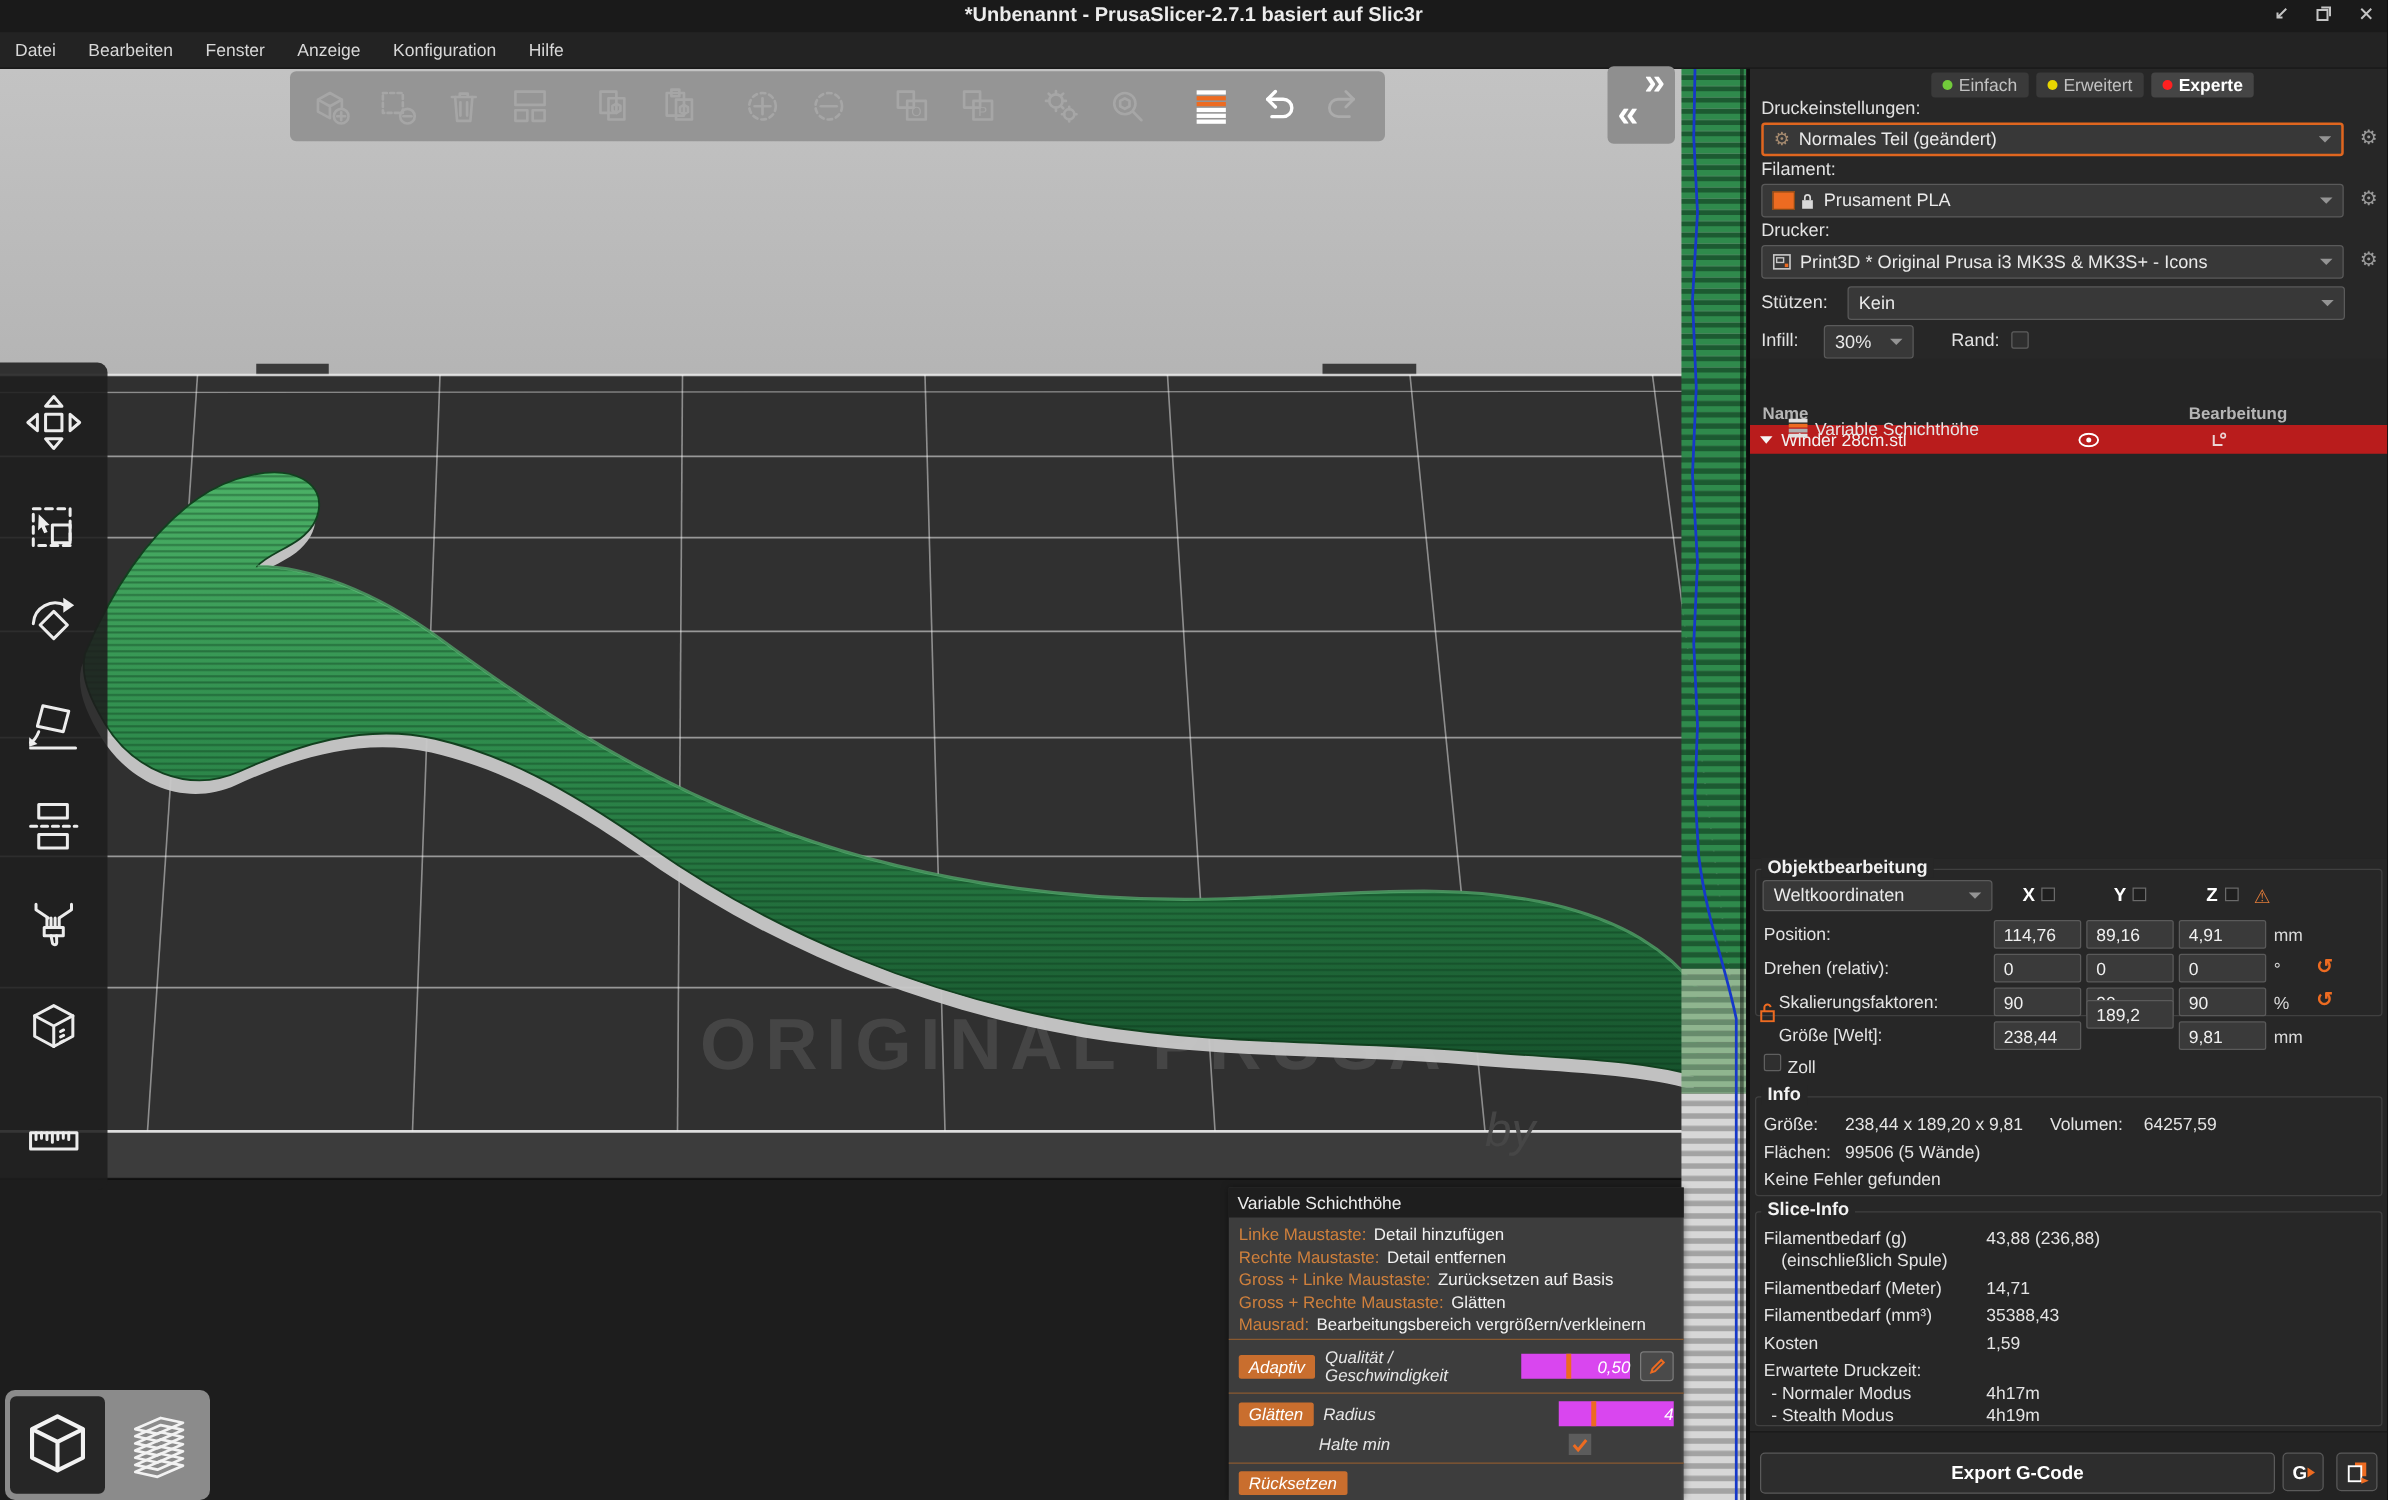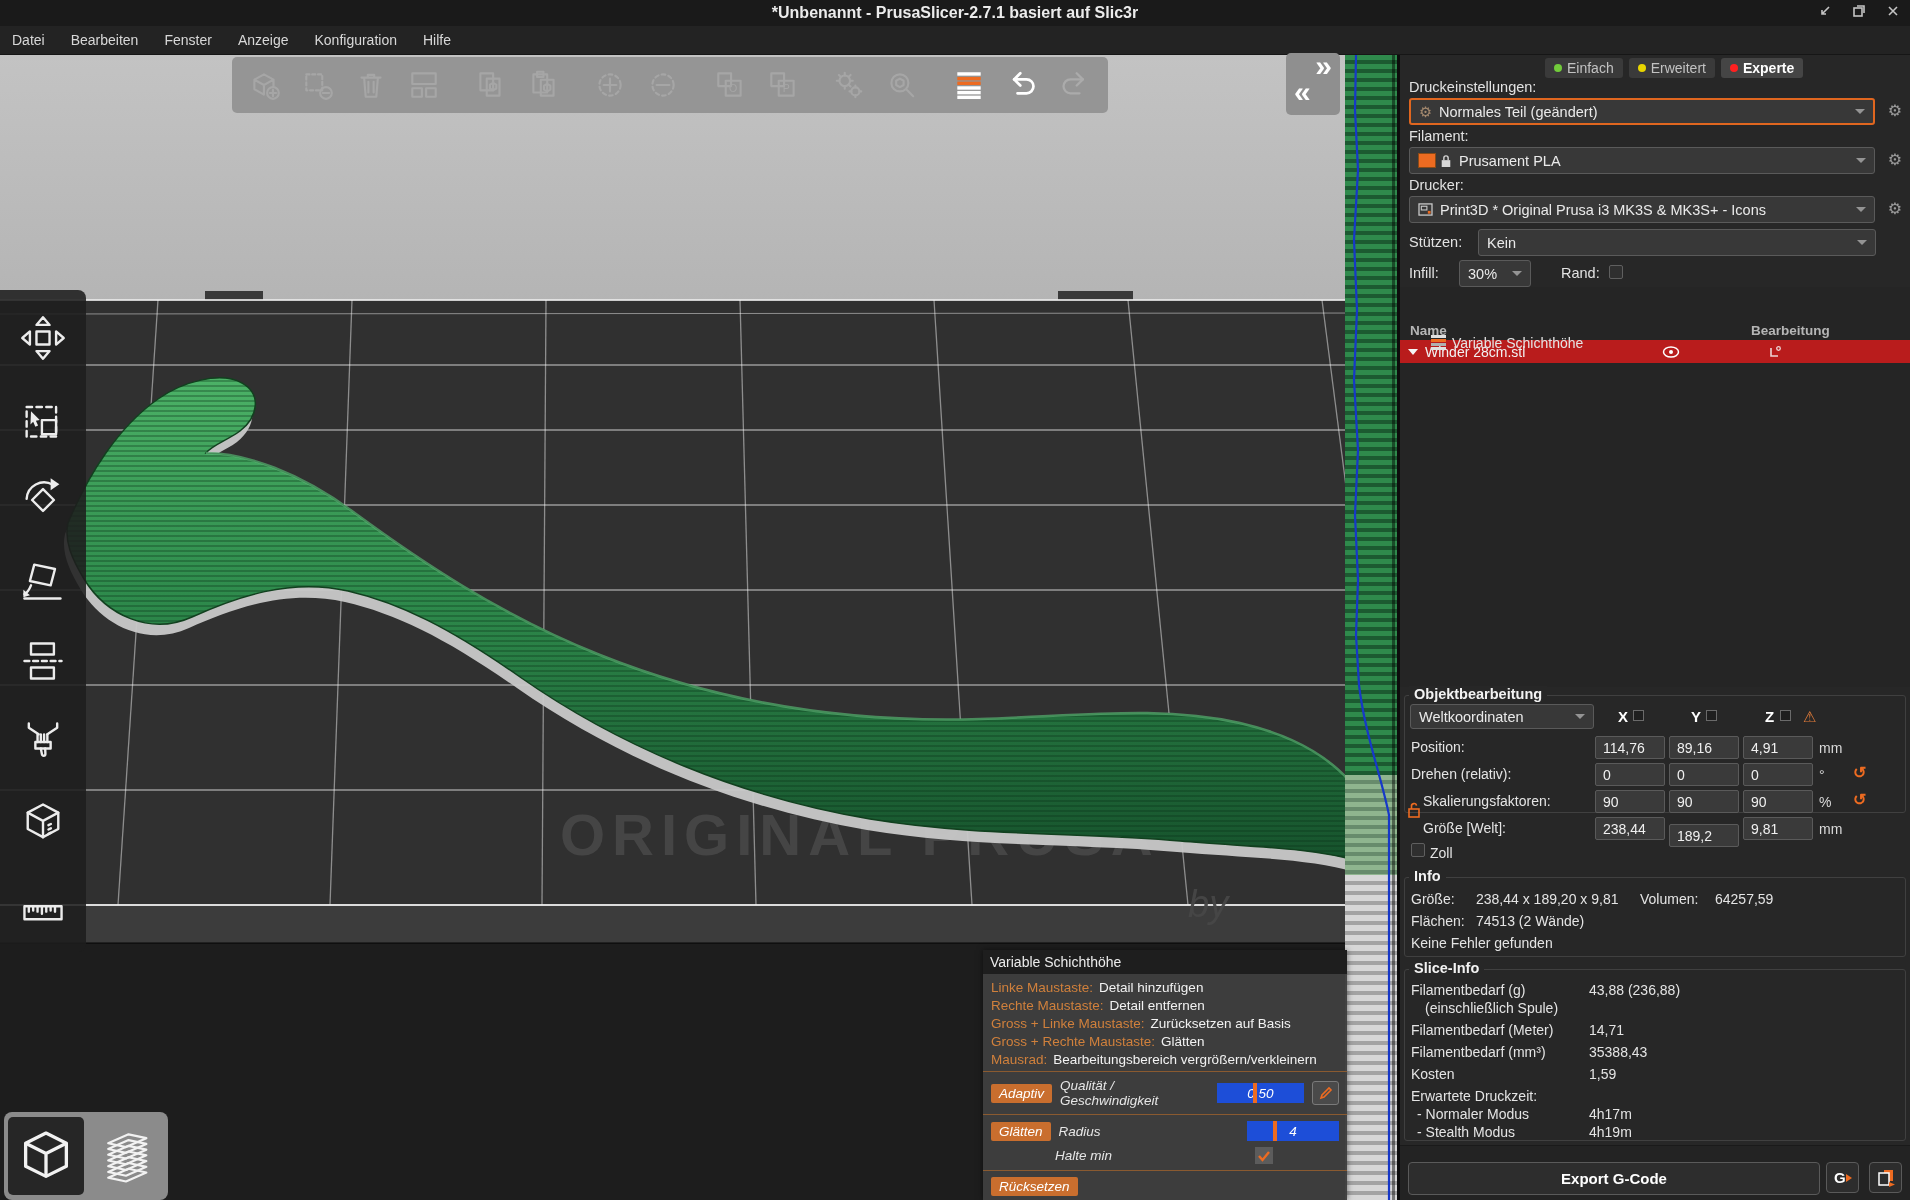--- a/index.html
+++ b/index.html
@@ -94,21 +94,21 @@
   
   .vlh{position:absolute;left:983px;top:950px;width:364px;height:250px;background:rgba(62,62,62,.97);
        box-shadow:0 0 6px rgba(0,0,0,.5);font-size:13.5px;}
   .vlh-title{height:24px;background:#1e1e1e;color:#ececec;display:flex;align-items:center;padding-left:7px;font-size:14px;}
   .hintrow{display:flex;gap:6px;padding:1.5px 8px;}
   .hintrow .hl{color:#d0803c;}
   .hintrow .hv{color:#f2f2f2;}
   .vlh-sep{height:1px;background:#8a5a30;margin:3px 0;}
   .ctlrow{display:flex;align-items:center;padding:3px 8px;gap:8px;font-style:italic;}
   .obtn{background:#c96e2e;color:#fff;border-radius:2px;padding:2px 8px;font-size:13.5px;}
-  .sliderbox{width:92px;height:20px;background:#1d4ed8;display:flex;align-items:center;justify-content:center;
+  .sliderbox{width:92px;height:20px;background:#d946ef;display:flex;align-items:center;justify-content:flex-end;
              position:relative;color:#fff;margin-left:auto;}
   .sliderbox .tick{position:absolute;width:4px;height:20px;background:#ED6B21;}
   .pencilbtn{width:26px;height:22px;border:1px solid #7a7a7a;border-radius:3px;background:#4a4a4a;
              display:flex;align-items:center;justify-content:center;}
   .vlh-check{width:18px;height:17px;background:#5c5c5c;display:flex;align-items:center;justify-content:center;margin-left:auto;margin-right:66px;}
 </style>
 </head>
 <body>
 
 <div id="app">
@@ -632,36 +632,36 @@
       <span class="vbox" style="left:338px;top:94px">90</span>
       <span class="unit" style="left:414px;top:98px">%</span>
       <span class="reset" style="left:448px;top:94px">↺</span>
       <svg width="14" height="16" viewBox="0 0 14 16" style="position:absolute;left:2px;top:106px">
         <rect x="2" y="7" width="10" height="8" fill="none" stroke="#ED6B21" stroke-width="1.6"></rect>
         <path d="M4.5,7 V4.5 a2.5,2.5 0 0 1 5,-0.8" fill="none" stroke="#ED6B21" stroke-width="1.6"></path>
         </svg>
 
       <span class="mrow" style="left:18px;top:121px">Größe [Welt]:</span>
       <span class="vbox" style="left:190px;top:121px">238,44</span>
-      <span class="vbox" style="left:264px;top:128px">189,2</span>
+      <span class="vbox" style="left:264px;top:104px">189,2</span>
       <span class="vbox" style="left:338px;top:121px">9,81</span>
       <span class="unit" style="left:414px;top:125px">mm</span>
 
       <span class="checkbox" style="position:absolute;left:6px;top:147px"></span>
       <span class="mrow" style="left:25px;top:146px">Zoll</span>
     </div>
 
     <div class="fset" style="top:822px;height:80px">
       <span class="legend">Info</span>
       <span class="irow" style="left:6px;top:13px">Größe:</span>
       <span class="irow" style="left:71px;top:13px">238,44 x 189,20 x 9,81</span>
       <span class="irow" style="left:235px;top:13px">Volumen:</span>
       <span class="irow" style="left:310px;top:13px">64257,59</span>
       <span class="irow" style="left:6px;top:35px">Flächen:</span>
-      <span class="irow" style="left:71px;top:35px">74513 (2 Wände)</span>
+      <span class="irow" style="left:71px;top:35px">99506 (5 Wände)</span>
       <span class="irow" style="left:6px;top:57px">Keine Fehler gefunden</span>
     </div>
 
     <div class="fset" style="top:914px;height:172px">
       <span class="legend">Slice-Info</span>
       <span class="irow" style="left:6px;top:12px">Filamentbedarf (g)</span>
       <span class="irow" style="left:184px;top:12px">43,88 (236,88)</span>
       <span class="irow" style="left:20px;top:30px">(einschließlich Spule)</span>
       <span class="irow" style="left:6px;top:52px">Filamentbedarf (Meter)</span>
       <span class="irow" style="left:184px;top:52px">14,71</span>

